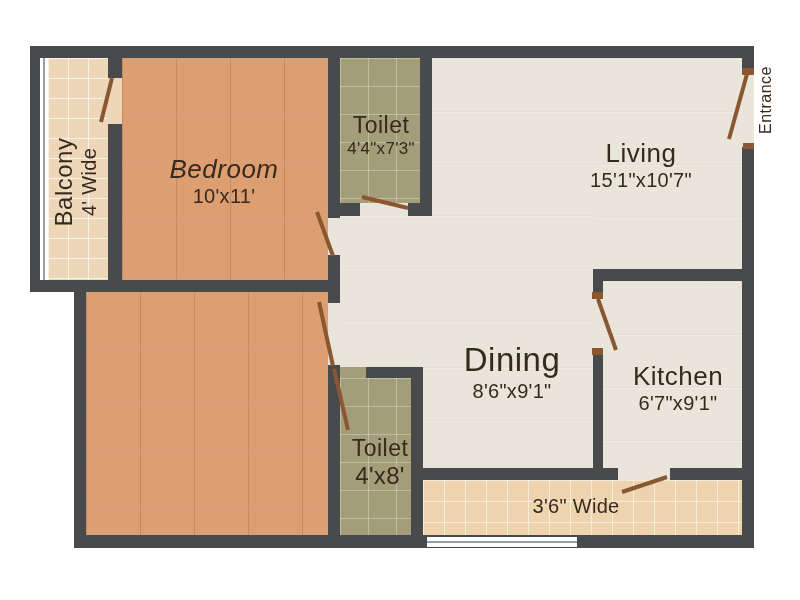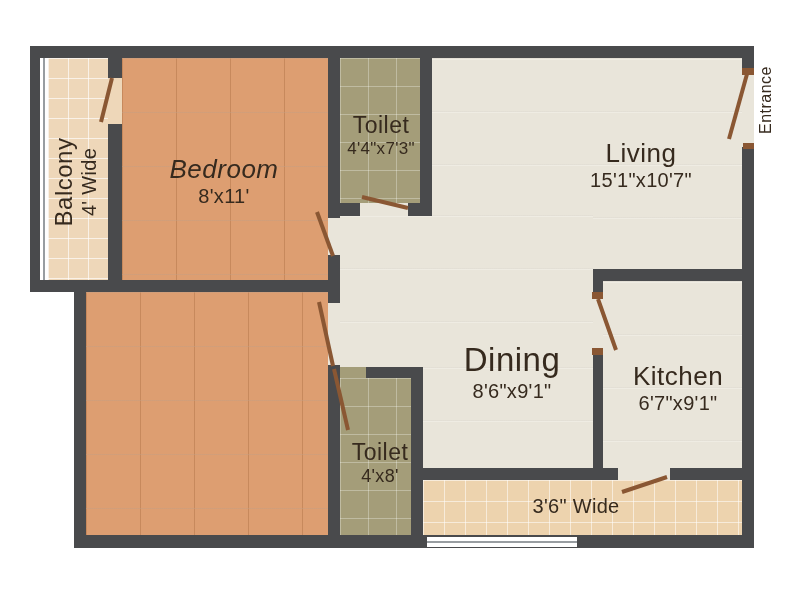--- a/index.html
+++ b/index.html
@@ -128,37 +128,37 @@
     <line x1="667" y1="477" x2="622" y2="492" stroke="#8a5733" stroke-width="4"></line>
   </svg>
 
   <div class="room-label vert" style="left:76px;top:182px;">
     <div class="room-name" style="font-size:24px;">Balcony</div>
     <div class="room-dims" style="font-size:20px;">4' Wide</div>
   </div>
 
   <div class="room-label" style="left:224px;top:181px;">
     <div class="room-name" style="font-size:26px;font-style:italic;">Bedroom</div>
-    <div class="room-dims" style="font-size:20px;">8'x11'</div>
+    <div class="room-dims" style="font-size:20px;">10'x11'</div>
   </div>
 
   <div class="room-label" style="left:381px;top:136px;">
     <div class="room-name" style="font-size:23px;">Toilet</div>
     <div class="room-dims" style="font-size:17px;">4'4"x7'3"</div>
   </div>
 
   <div class="room-label" style="left:596px;top:165px;margin-left:45px;">
     <div class="room-name" style="font-size:26px;">Living</div>
     <div class="room-dims" style="font-size:20px;">15'1"x10'7"</div>
   </div>
 
 
   <div class="room-label" style="left:380px;top:463px;">
     <div class="room-name" style="font-size:23px;">Toilet</div>
-    <div class="room-dims" style="font-size:18px;">4'x8'</div>
+    <div class="room-dims" style="font-size:24px;">4'x8'</div>
   </div>
 
   <div class="room-label" style="left:512px;top:372px;">
     <div class="room-name" style="font-size:33px;">Dining</div>
     <div class="room-dims" style="font-size:20px;">8'6"x9'1"</div>
   </div>
 
   <div class="room-label" style="left:678px;top:388px;">
     <div class="room-name" style="font-size:26px;">Kitchen</div>
     <div class="room-dims" style="font-size:20px;">6'7"x9'1"</div>

